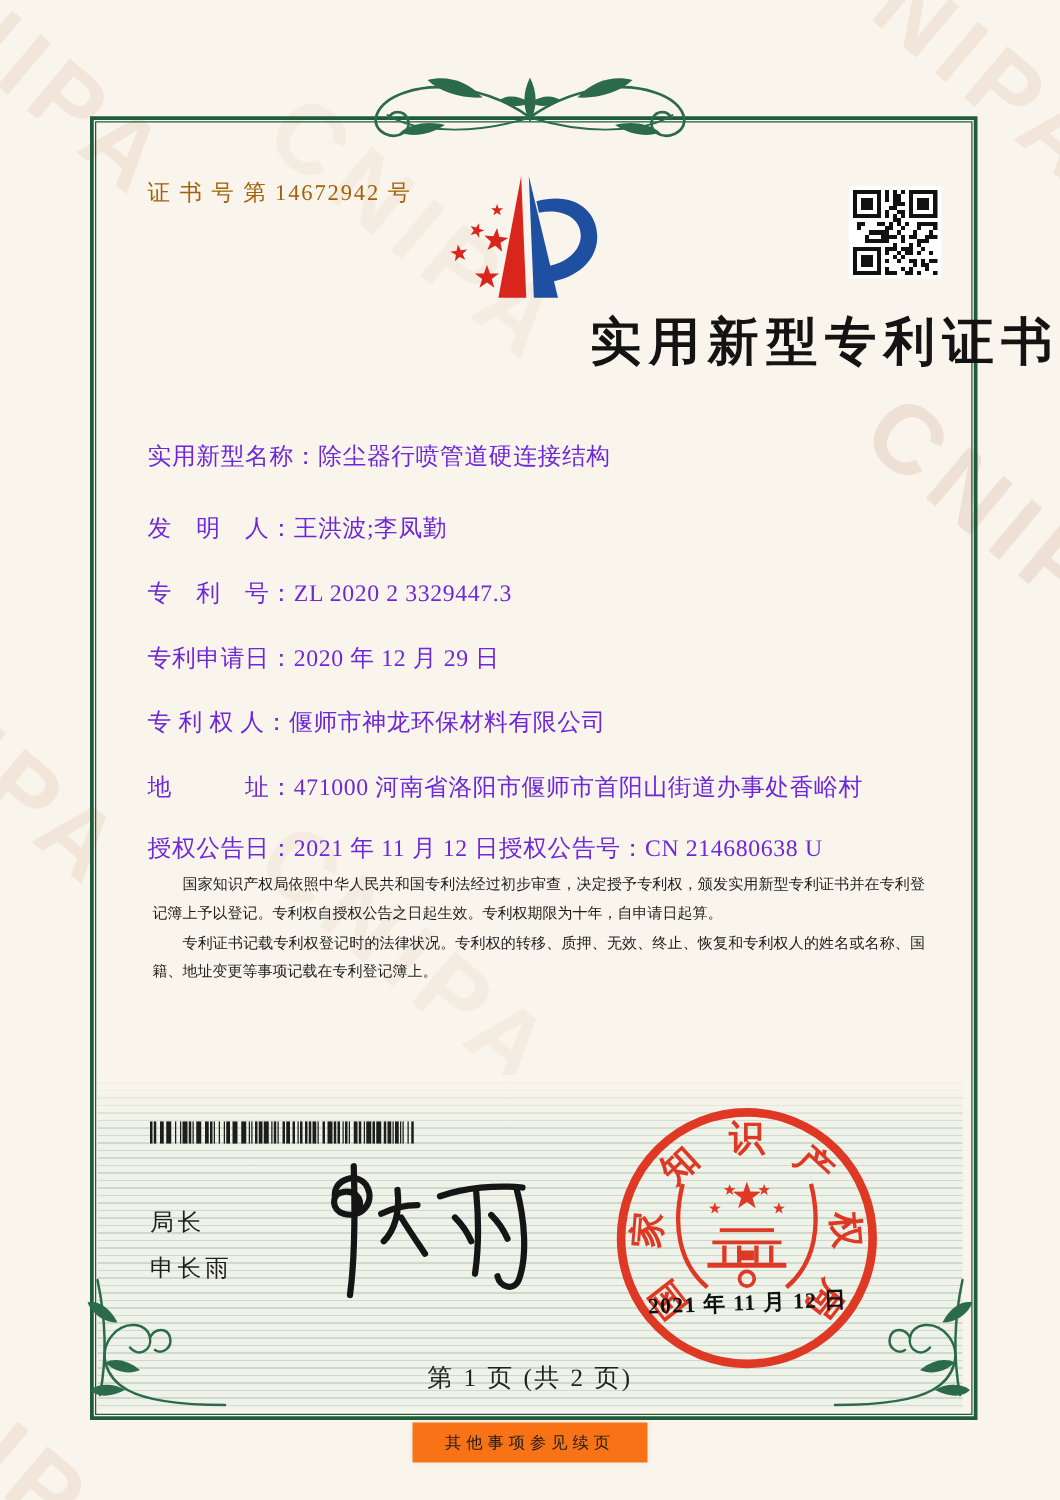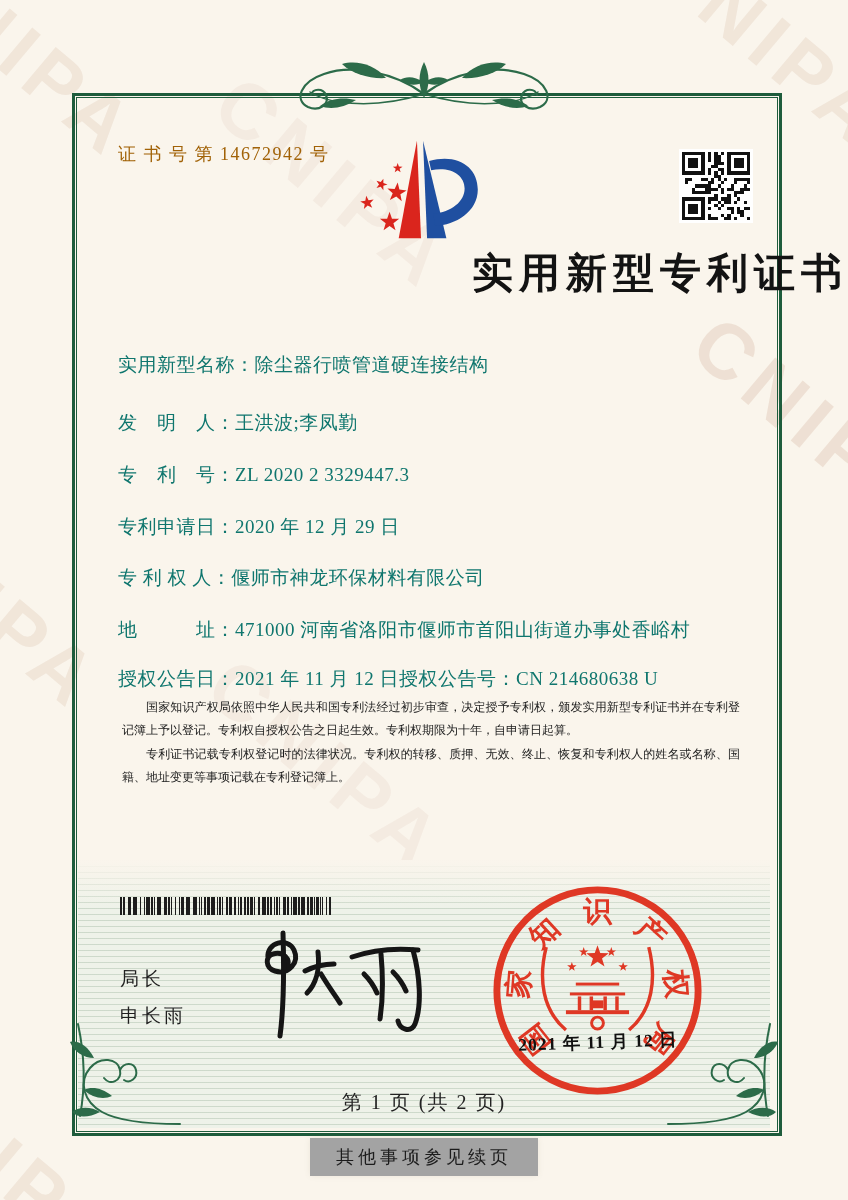--- a/index.html
+++ b/index.html
@@ -23,37 +23,37 @@
   .orn{position:absolute;z-index:4;}
   .orn-top{left:236px;top:52px;width:376px;height:62px;}
   .orn-bl{left:64px;top:1018px;width:118px;height:112px;}
   .orn-br{left:666px;top:1018px;width:118px;height:112px;transform:scaleX(-1);}
   
   .certno{position:absolute;left:118px;top:142px;font-size:18px;letter-spacing:1.5px;color:#a16207;z-index:4;}
   .logo{position:absolute;left:350px;top:136px;width:142px;height:108px;z-index:4;}
   .qr{position:absolute;left:679px;top:149px;width:68px;height:68px;background:#fff;padding:3px;z-index:4;}
   .title{position:absolute;left:0;right:0;top:246px;text-align:right;font-size:41px;font-weight:700;
          letter-spacing:6px;color:#131313;z-index:4;}
-  .field{position:absolute;left:118px;font-size:19px;color:#0f766e;letter-spacing:.5px;white-space:nowrap;z-index:4;}
+  .field{position:absolute;left:118px;font-size:19px;color:#6d28d9;letter-spacing:.5px;white-space:nowrap;z-index:4;}
   .f0{top:352px}.f1{top:410px}.f2{top:462px}.f3{top:514px}.f4{top:565px}.f5{top:617px}.f6{top:666px}
   .grant2{}
   .paras{position:absolute;left:122px;top:696px;width:618px;font-size:12px;line-height:1.95;
          color:#1c1c1c;text-align:justify;z-index:4;}
   .paras p{margin:0;text-indent:2em;}
   .barcode{position:absolute;left:120px;top:897px;width:216px;height:18px;z-index:4;}
   .director{position:absolute;left:120px;top:960px;font-size:19px;color:#1f1f1f;letter-spacing:3px;
             line-height:37px;z-index:4;}
   .sig{position:absolute;left:246px;top:926px;width:210px;height:118px;z-index:5;}
   .seal{position:absolute;left:489px;top:882px;width:217px;height:217px;opacity:.95;z-index:5;}
   .sealdate{position:absolute;left:497px;top:1030px;width:202px;text-align:center;font-size:17.5px;
             letter-spacing:1px;color:#101010;transform:rotate(-2deg);z-index:6;font-weight:600;}
   .pageinfo{position:absolute;left:72px;top:1089px;width:704px;text-align:center;font-size:20px;
             letter-spacing:2px;color:#222;z-index:4;}
-  .footnote{position:absolute;left:50%;top:1138px;transform:translateX(-50%);background:#a3a3a3;
-            padding:7px 26px;font-size:18px;letter-spacing:4px;color:#1c1c1c;z-index:4;
+  .footnote{position:absolute;left:50%;top:1138px;transform:translateX(-50%);background:#f97316;
+            padding:7px 26px;font-size:13px;letter-spacing:4px;color:#1c1c1c;z-index:4;
             box-shadow:0 0 6px rgba(120,110,90,.10);white-space:nowrap;}
 </style>
 </head>
 <body>
 
 <div class="page">
 
   <span class="wm" style="left:-60px;top:-74px">CNIPA</span>
   <span class="wm" style="left:255px;top:58px;color:rgba(203,168,144,.12)">CNIPA</span>
   <span class="wm" style="left:690px;top:-84px">CNIPA</span>

